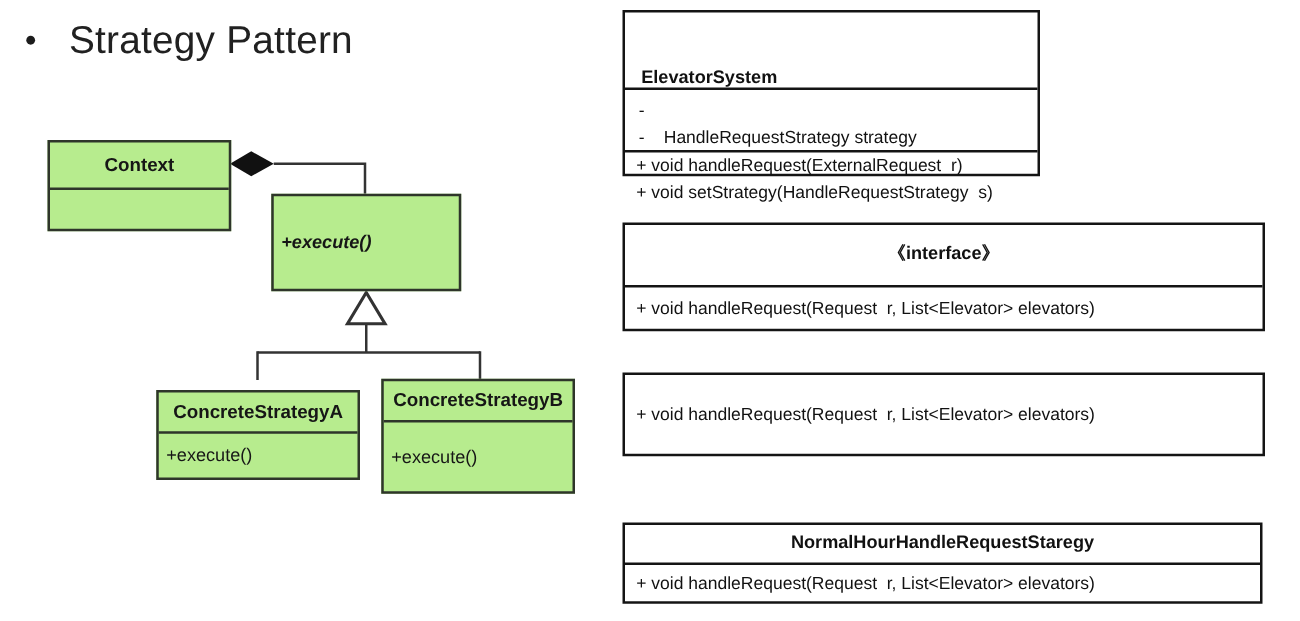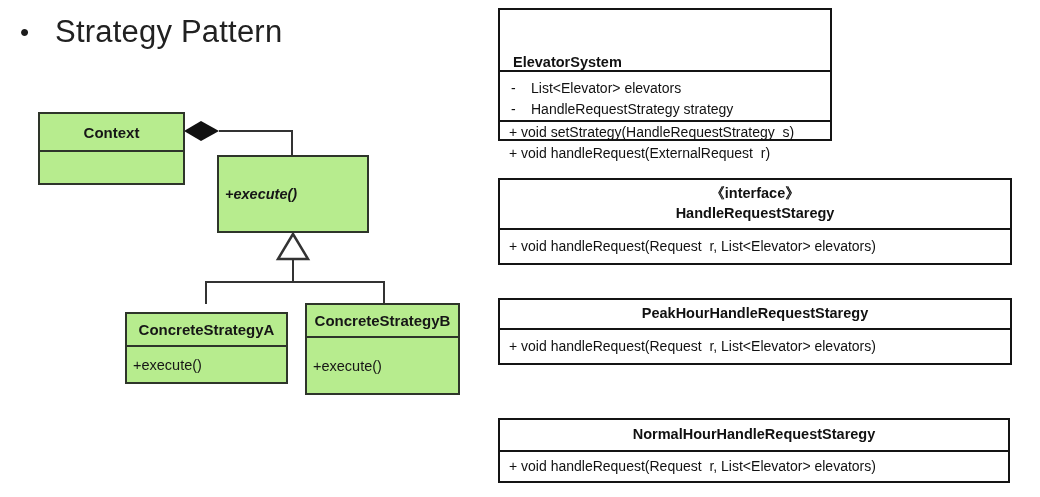--- a/index.html
+++ b/index.html
@@ -183,47 +183,42 @@
     <div class="uml-methods">+execute()</div>
   </div>
 
   <div class="cls-box" id="box-elevator">
     <div class="cls-title leftpad">
       <span>ElevatorSystem</span>
     </div>
     <div class="cls-fields">
       <div class="field-row">
         <span class="field-dash">-</span>
-        <span>List&lt;Elevator&gt; elevators</span>
       </div>
       <div class="field-row">
         <span class="field-dash">-</span>
         <span>HandleRequestStrategy strategy</span>
       </div>
     </div>
     <div class="cls-methods">
+      <div class="method-row">+ void handleRequest(ExternalRequest  r)</div>
       <div class="method-row">+ void setStrategy(HandleRequestStrategy  s)</div>
-      <div class="method-row">+ void handleRequest(ExternalRequest  r)</div>
     </div>
   </div>
 
   <div class="cls-box" id="box-iface">
     <div class="cls-title centered">
       <span>《interface》</span>
-      <span>HandleRequestStaregy</span>
     </div>
     <div class="cls-methods">
       <div class="method-row">+ void handleRequest(Request  r, List&lt;Elevator&gt; elevators)</div>
     </div>
   </div>
 
   <div class="cls-box" id="box-peak">
-    <div class="cls-title centered">
-      <span>PeakHourHandleRequestStaregy</span>
-    </div>
     <div class="cls-methods">
       <div class="method-row">+ void handleRequest(Request  r, List&lt;Elevator&gt; elevators)</div>
     </div>
   </div>
 
   <div class="cls-box" id="box-normal">
     <div class="cls-title centered">
       <span>NormalHourHandleRequestStaregy</span>
     </div>
     <div class="cls-methods">

